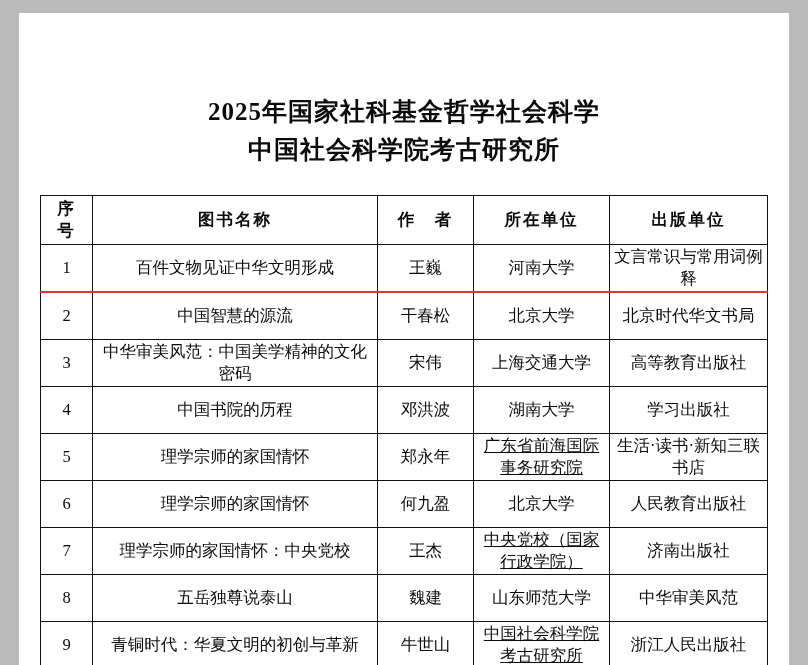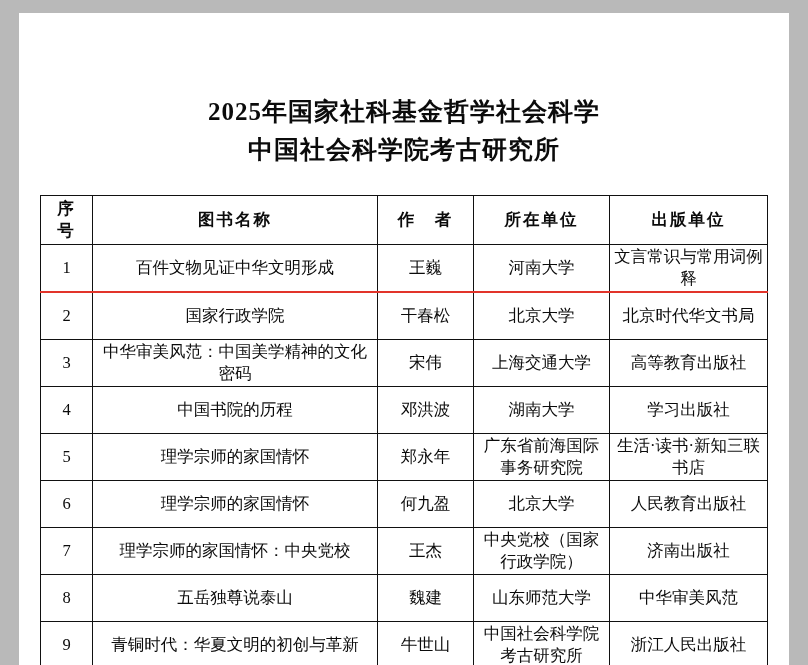--- a/index.html
+++ b/index.html
@@ -65,21 +65,21 @@
   td.c-name, th.c-name { text-align: left; padding-left: 14px; }
   th.c-name { text-align: center; padding-left: 4px; }
   .col-idx { width: 52px; }
   .col-name { width: 285px; }
   .col-author { width: 96px; }
   .col-org { width: 136px; }
   .col-pub { width: 158px; }
   tr.highlight-row td {
     border-bottom: 2px solid #e2342a;
   }
-  .two-line { line-height: 21px; }
+  .two-line { line-height: 21px; text-decoration: underline; }
 </style>
 </head>
 <body>
 
 <div id="page">
 
   <div class="title-block">
     <div class="title-line">2025年国家社科基金哲学社会科学</div>
     <div class="title-line">中国社会科学院考古研究所</div>
   </div>
@@ -106,21 +106,21 @@
       <tr class="highlight-row">
         <td class="c-idx">1</td>
         <td class="c-name">百件文物见证中华文明形成</td>
         <td>王巍</td>
         <td>河南大学</td>
         <td>文言常识与常用词例释</td>
       </tr>
 
       <tr>
         <td class="c-idx">2</td>
-        <td class="c-name">国家行政学院</td>
+        <td class="c-name">中国智慧的源流</td>
         <td>干春松</td>
         <td>北京大学</td>
         <td>北京时代华文书局</td>
       </tr>
 
       <tr>
         <td class="c-idx">3</td>
         <td class="c-name">中华审美风范：中国美学精神的文化密码</td>
         <td>宋伟</td>
         <td>上海交通大学</td>

